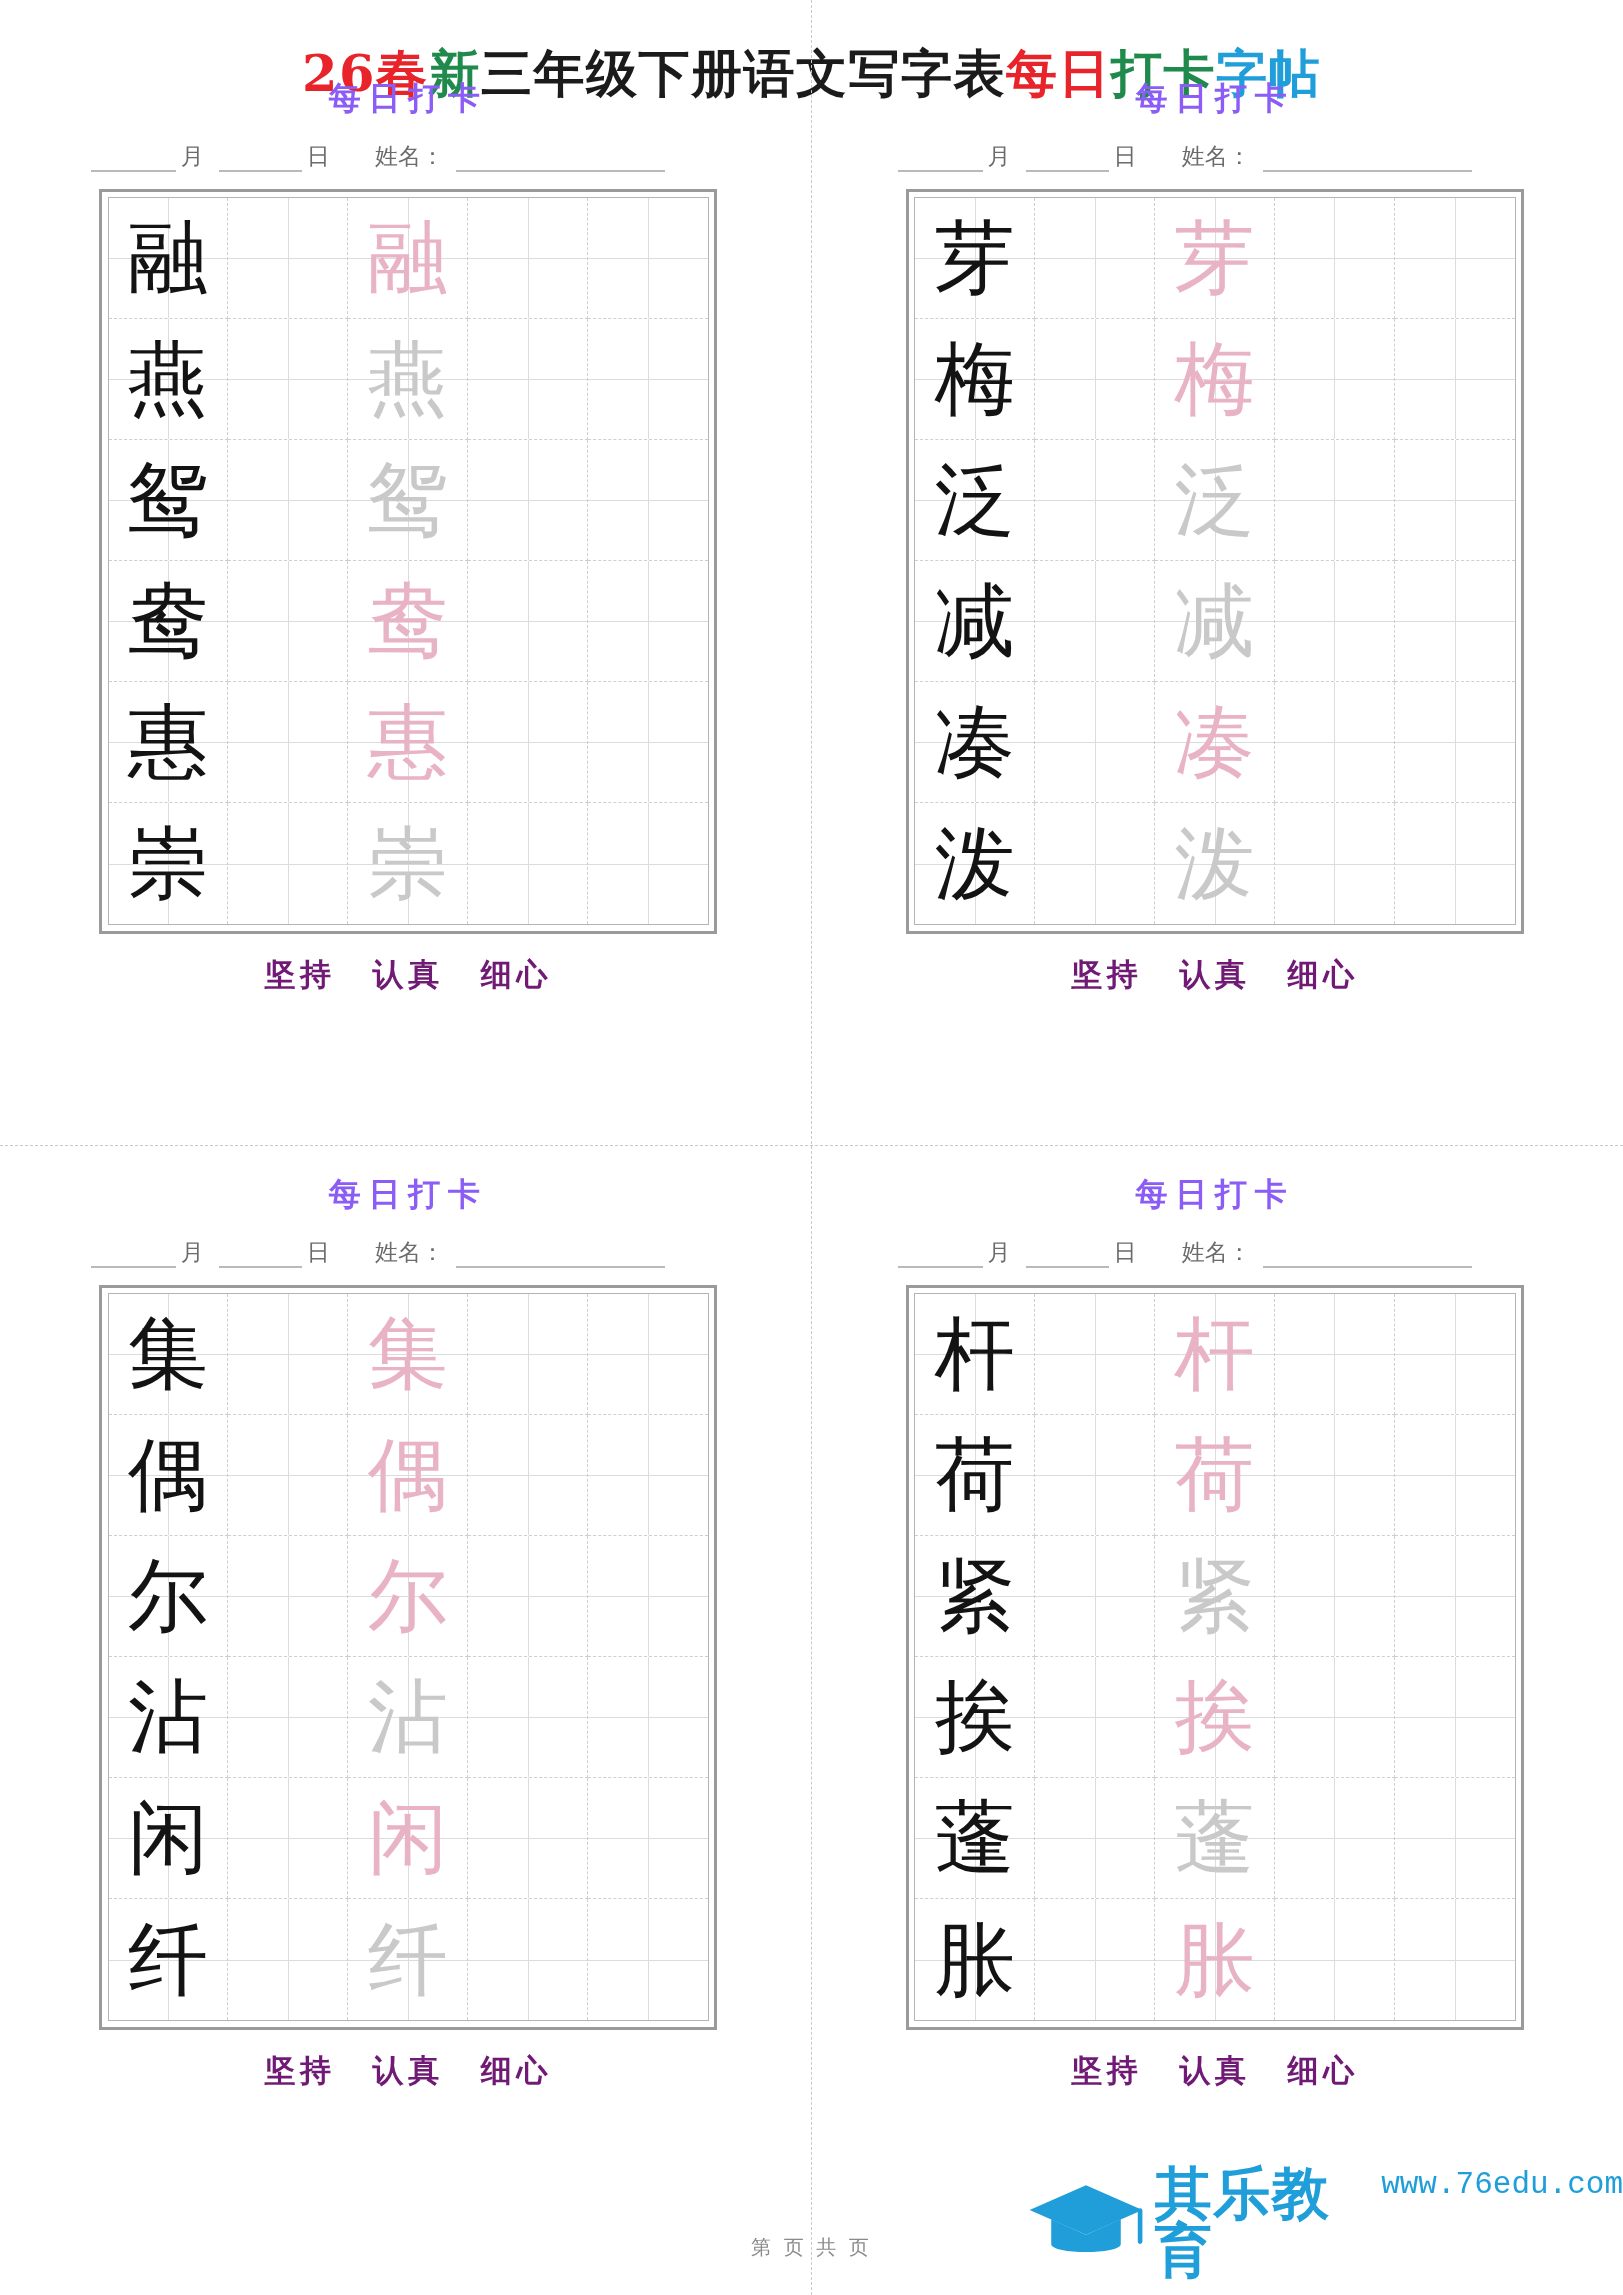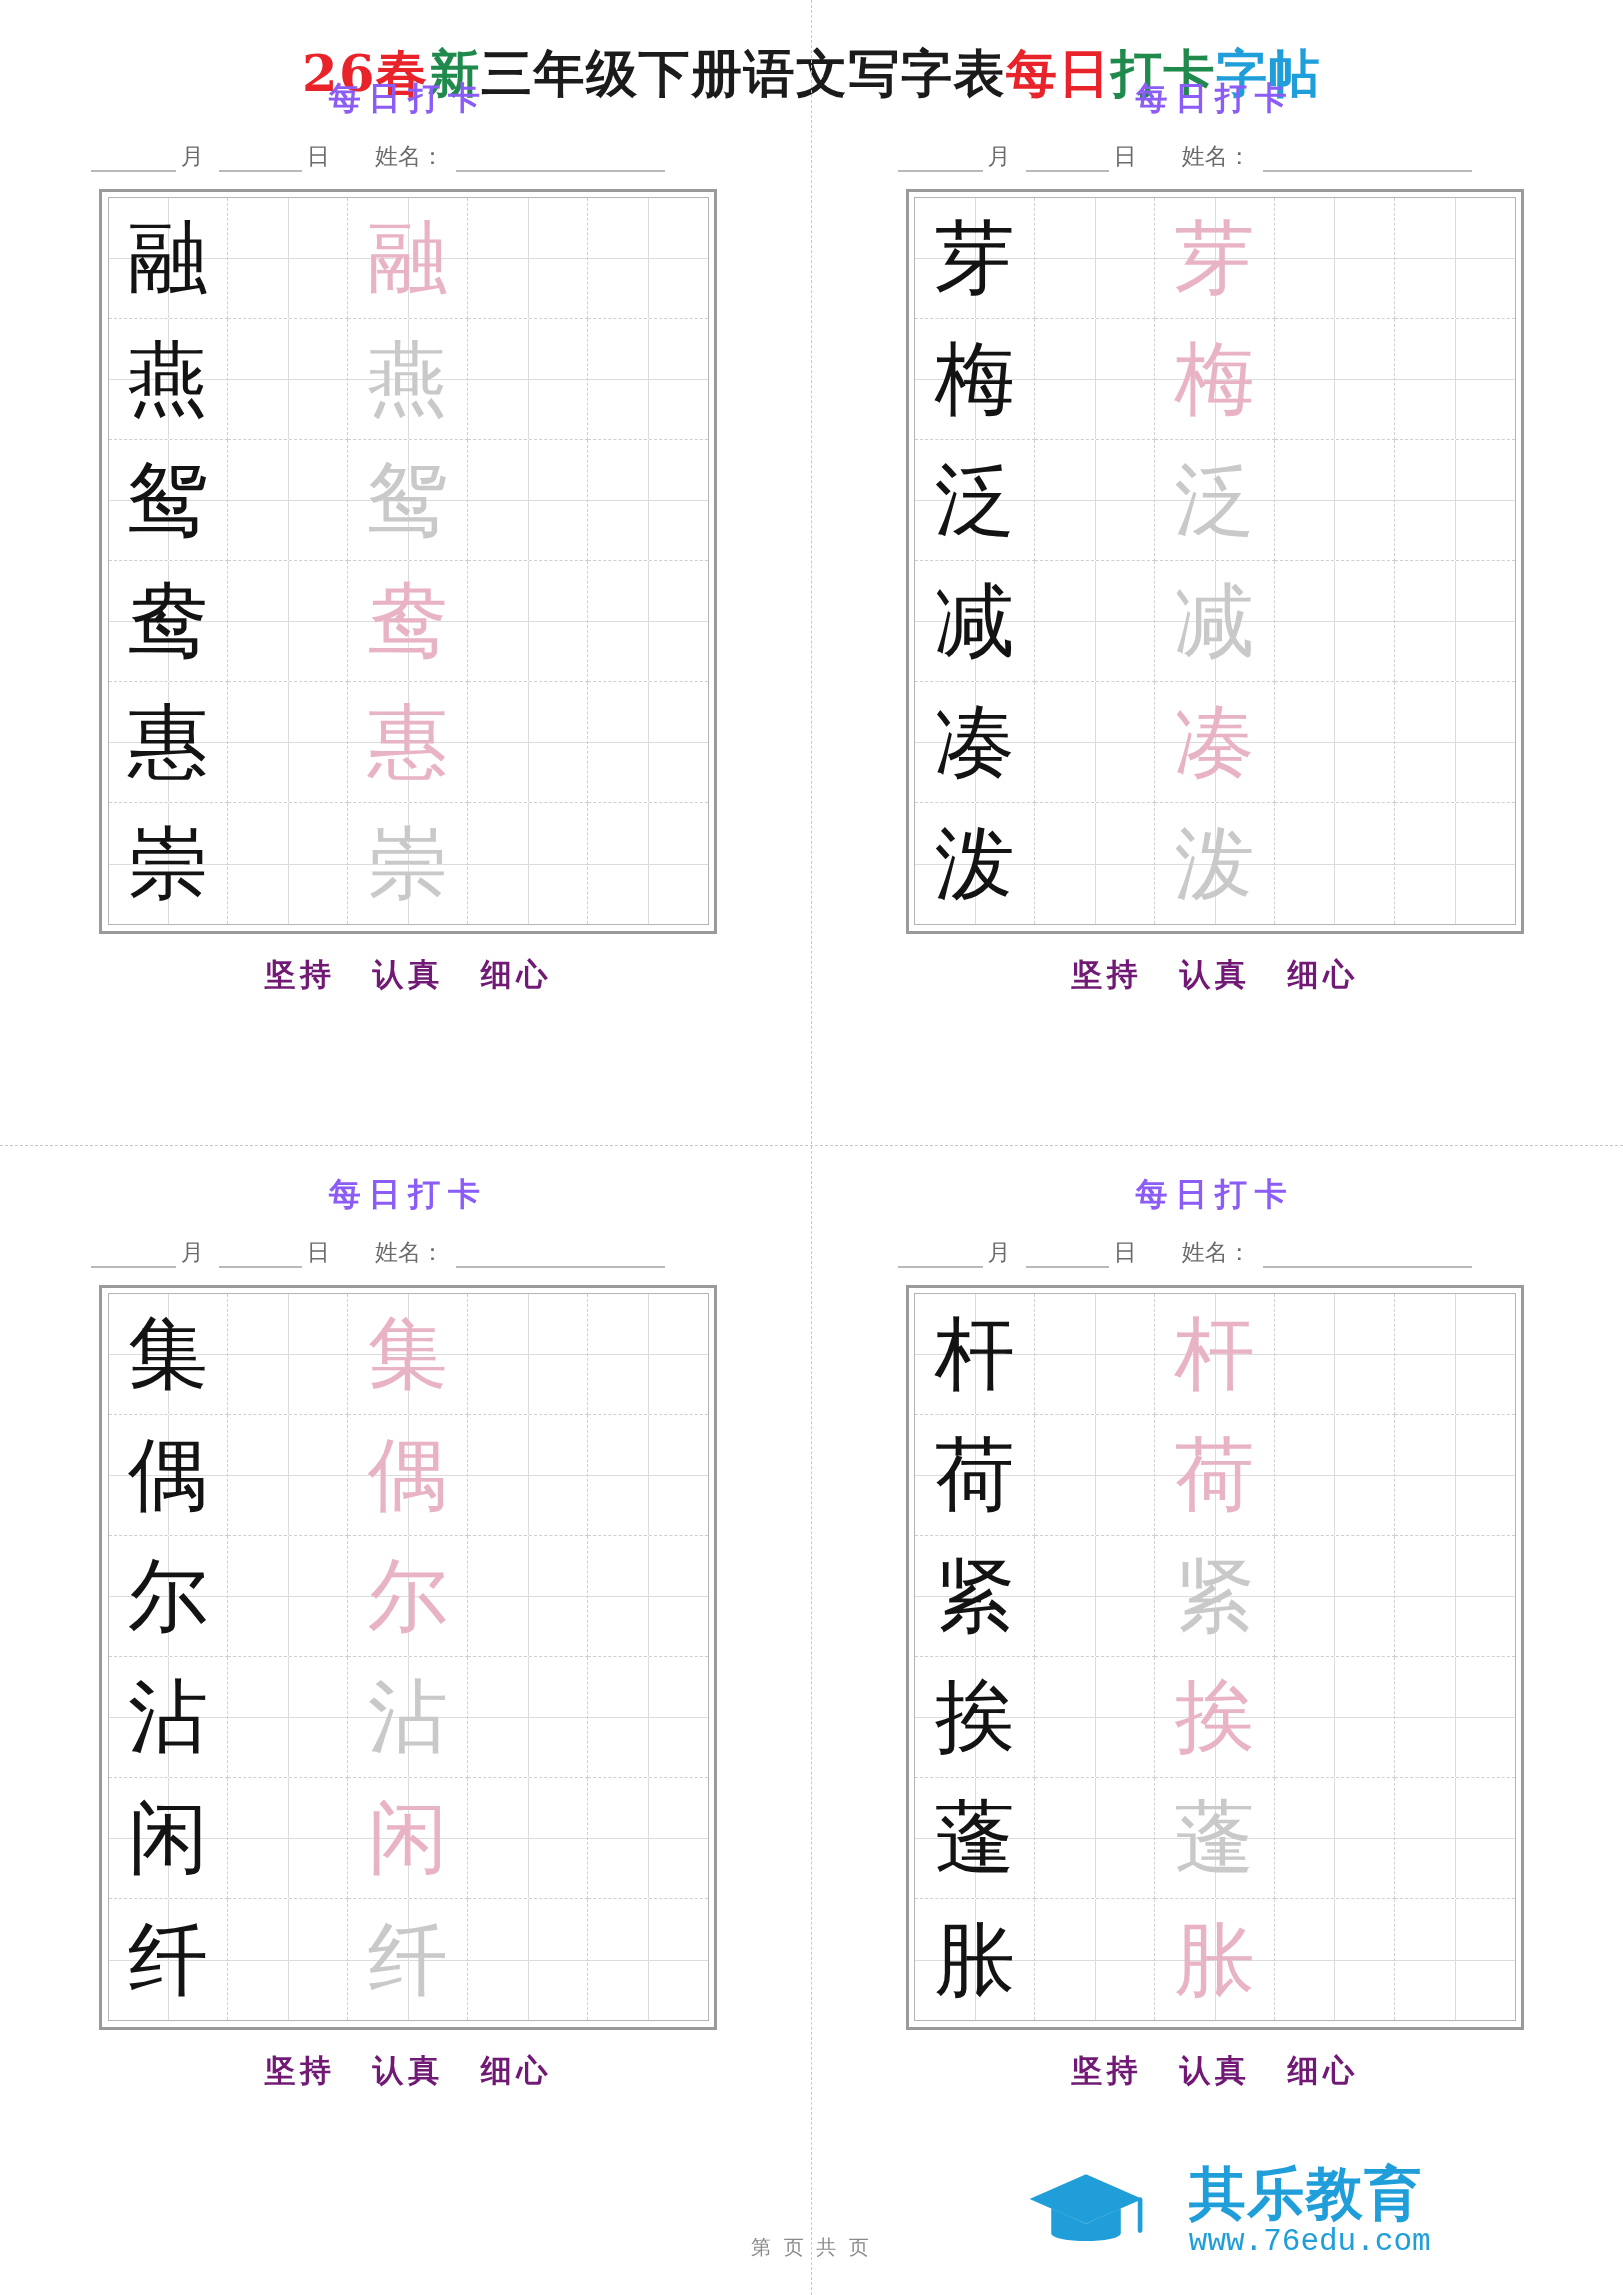--- a/index.html
+++ b/index.html
@@ -180,23 +180,22 @@
     align-items: center;
     gap: 10.8px;
   }
   .wm-cap {
     width: 116px;
     height: 85px;
     position: relative;
   }
   .wm-text {
     display: flex;
-    flex-direction: column;
+    flex-direction: row;
     line-height: 1;
-    margin-left: 34px;
   }
   .wm-main {
     font-size: 57px;
     font-weight: bold;
     color: #1f9ed9;
     letter-spacing: 1.5px;
     font-family: "DejaVu Serif", "Liberation Serif", serif;
   }
   .wm-url {
     font-size: 31px;

